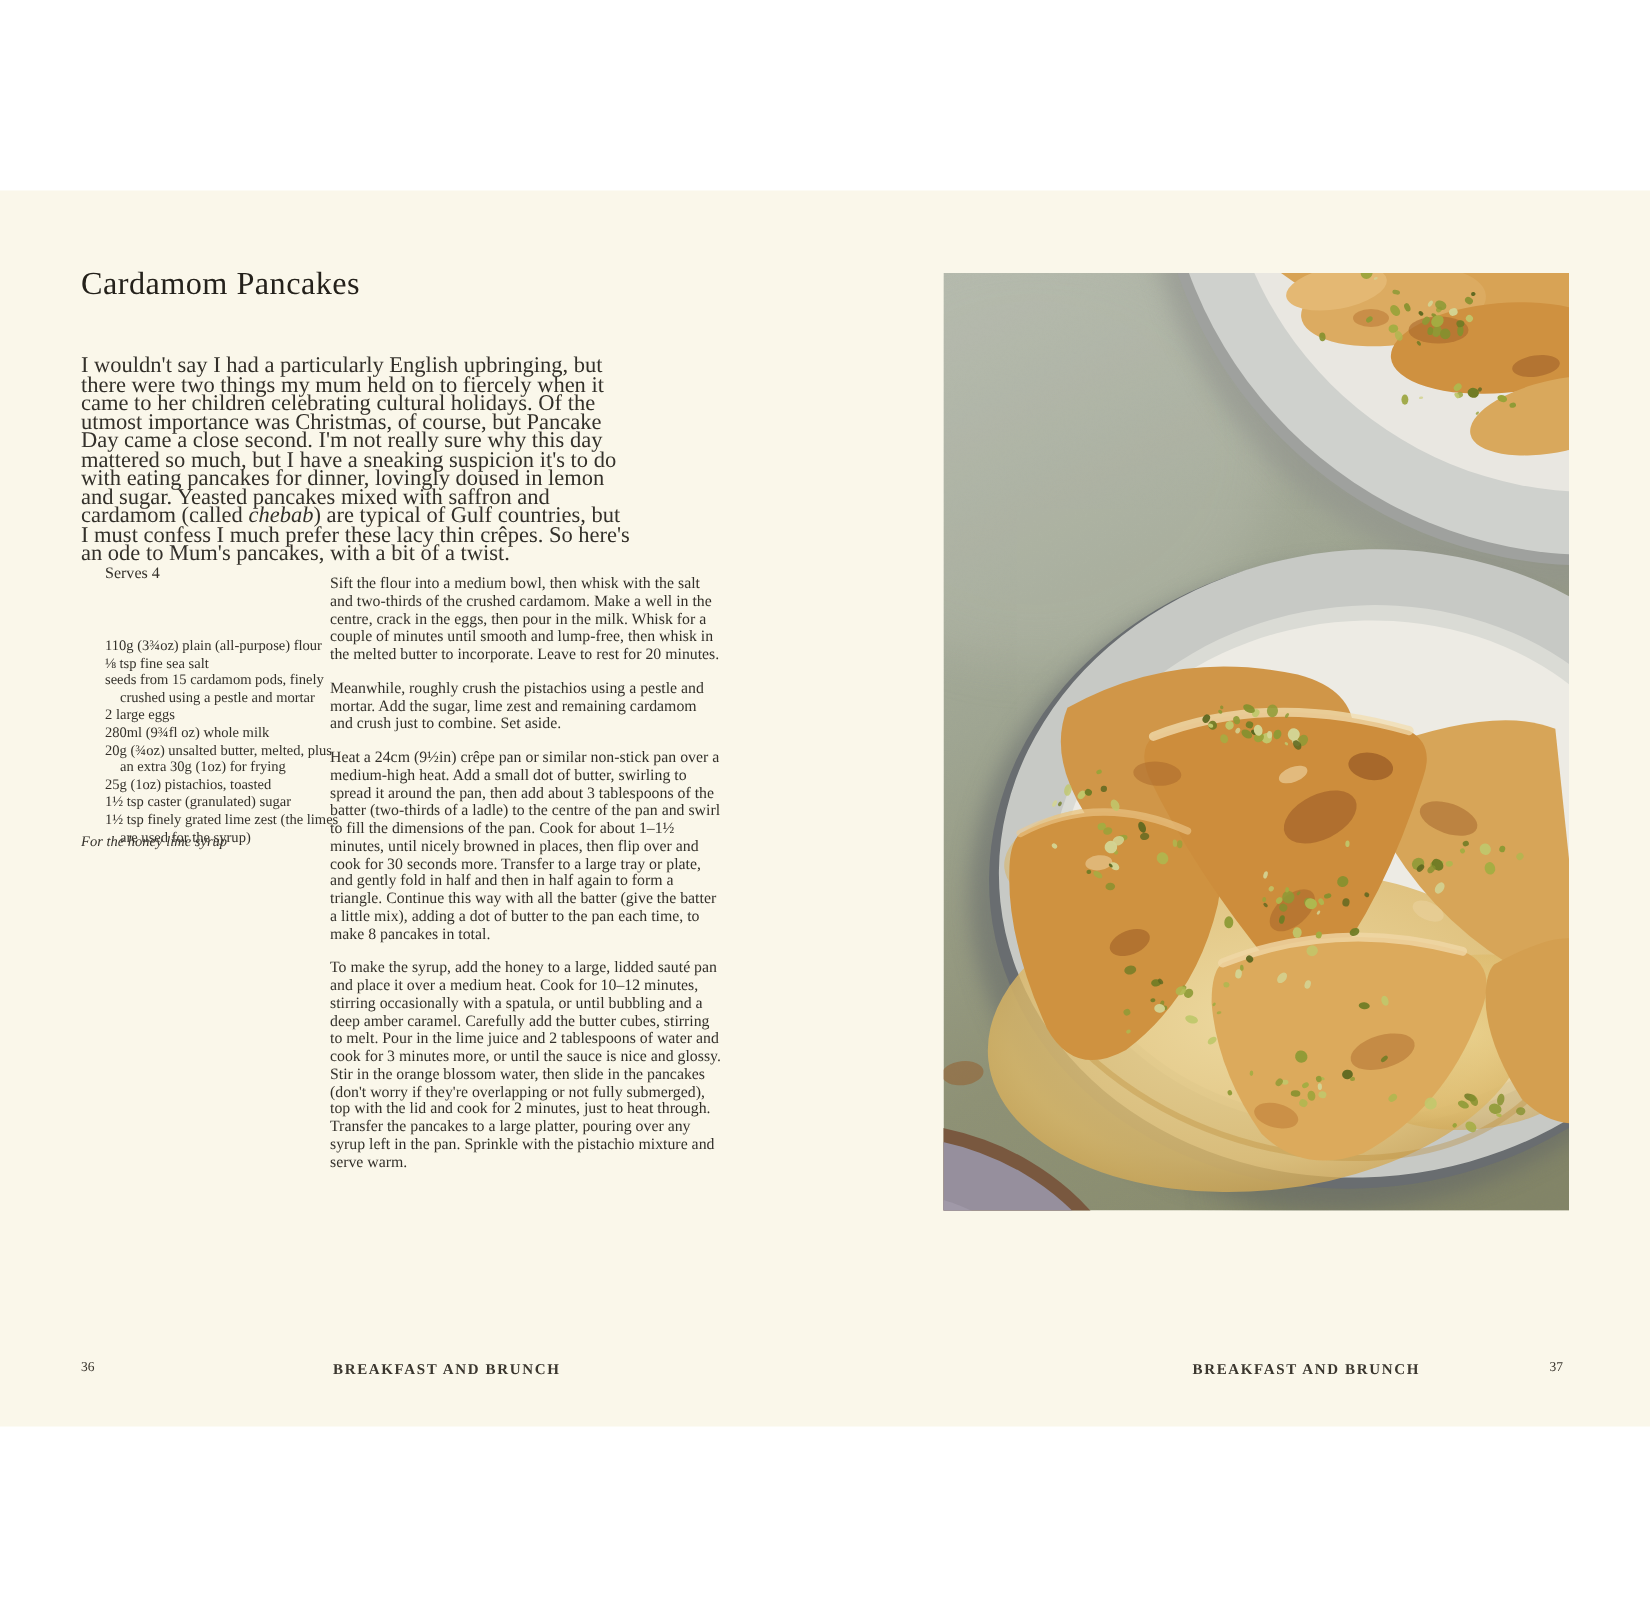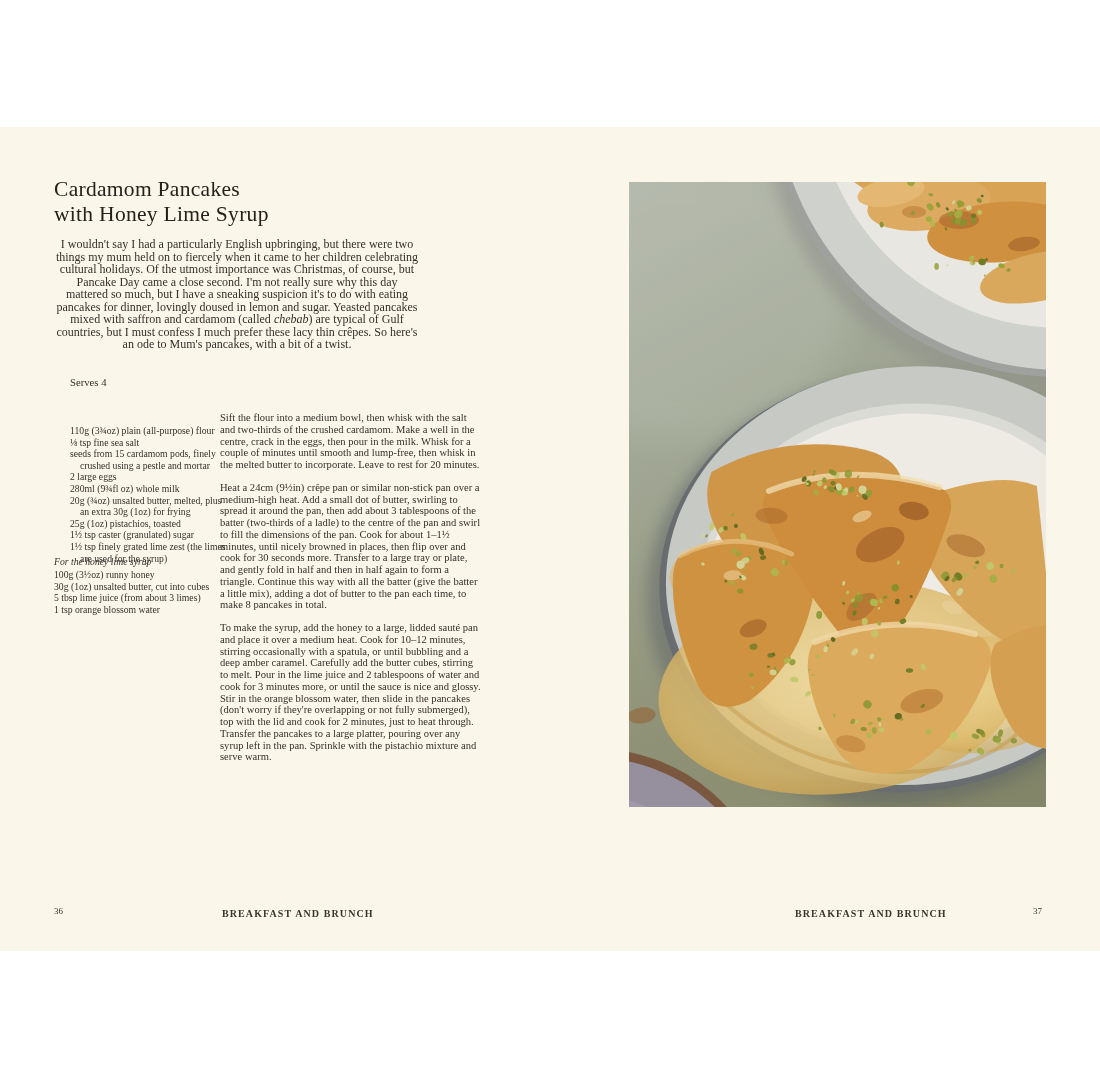--- a/index.html
+++ b/index.html
@@ -20,22 +20,22 @@
     position:absolute;left:0;top:127px;width:1100px;height:824px;
     background:var(--paper);
   }
   .title{
     position:absolute;left:54px;top:177px;
     font-size:21.5px;line-height:25px;letter-spacing:.3px;
     font-weight:400;color:#24211b;margin:0;
   }
   .intro{
     position:absolute;left:54px;top:238px;width:366px;
-    font-size:12px;line-height:12.5px;margin:0;
-    color:#33302a;text-align:center;
+    font-size:15px;line-height:12.5px;margin:0;
+    color:#33302a;text-align:left;
   }
   .intro i{font-style:italic;}
   .serves{
     position:absolute;left:54px;top:360px;
     font-size:10.7px;margin:16px;color:#33302a;
   }
   .ingredients{
     position:absolute;left:54px;top:409px;width:160px;
     font-size:9.7px;line-height:11.6px;
     list-style:none;margin:16px;padding:0;color:#33302a;
@@ -45,21 +45,21 @@
     position:absolute;left:54px;top:556px;
     font-size:9.7px;font-style:italic;margin:0;color:#33302a;
   }
   .syrup-list{
     position:absolute;left:54px;top:569px;width:160px;
     font-size:9.7px;line-height:11.6px;
     list-style:none;margin:0;padding:0;color:#33302a;
   }
   .syrup-list li{padding-left:10px;text-indent:-10px;}
   .method{
-    position:absolute;left:220px;top:412px;width:261px;
+    position:absolute;left:220px;top:384px;width:261px;
     font-size:10.55px;line-height:11.75px;color:#33302a;
   }
   .method p{margin:0 0 11px 0;}
   .photo-wrap{
     position:absolute;left:629px;top:182px;width:417px;height:625px;
   }
   .photo-wrap svg{display:block;}
   .footer-num{
     position:absolute;top:906px;font-size:9px;color:#3a362e;text-align:right;
   }
@@ -72,49 +72,44 @@
   #head-right{left:795px;}
   #pgnum-right{left:1033px;}
 </style>
 </head>
 <body>
 
 <div class="canvas">
 
   <div class="paper"></div>
 
-  <h1 class="title"><span>Cardamom Pancakes</span><br><span>with Honey Lime Syrup</span></h1>
+  <h1 class="title"><span>Cardamom Pancakes</span><br></h1>
 
   <p class="intro"><span>I wouldn't say I had a particularly English upbringing, but there were two things my mum held on to fiercely when it came to her children celebrating cultural holidays. Of the utmost importance was Christmas, of course, but Pancake Day came a close second. I'm not really sure why this day mattered so much, but I have a sneaking suspicion it's to do with eating pancakes for dinner, lovingly doused in lemon and sugar. Yeasted pancakes mixed with saffron and cardamom (called </span><i>chebab</i><span>) are typical of Gulf countries, but I must confess I much prefer these lacy thin crêpes. So here's an ode to Mum's pancakes, with a bit of a twist.</span></p>
 
   <p class="serves">Serves 4</p>
 
   <ul class="ingredients">
     <li>110g (3¾oz) plain (all-purpose) flour</li>
     <li>⅛ tsp fine sea salt</li>
     <li>seeds from 15 cardamom pods, finely crushed using a pestle and mortar</li>
     <li>2 large eggs</li>
     <li>280ml (9¾fl oz) whole milk</li>
     <li>20g (¾oz) unsalted butter, melted, plus an extra 30g (1oz) for frying</li>
     <li>25g (1oz) pistachios, toasted</li>
     <li>1½ tsp caster (granulated) sugar</li>
     <li>1½ tsp finely grated lime zest (the limes are used for the syrup)</li>
   </ul>
 
   <p class="syrup-head">For the honey lime syrup</p>
 
-  <ul class="syrup-list">
-    <li>100g (3½oz) runny honey</li>
-    <li>30g (1oz) unsalted butter, cut into cubes</li>
-    <li>5 tbsp lime juice (from about 3 limes)</li>
-    <li>1 tsp orange blossom water</li>
-  </ul>
 
   <div class="method">
     <p>Sift the flour into a medium bowl, then whisk with the salt and two-thirds of the crushed cardamom. Make a well in the centre, crack in the eggs, then pour in the milk. Whisk for a couple of minutes until smooth and lump-free, then whisk in the melted butter to incorporate. Leave to rest for 20 minutes.</p>
+    <p>Meanwhile, roughly crush the pistachios using a pestle and mortar. Add the sugar, lime zest and remaining cardamom and crush just to combine. Set aside.</p>
     <p>Heat a 24cm (9½in) crêpe pan or similar non-stick pan over a medium-high heat. Add a small dot of butter, swirling to spread it around the pan, then add about 3 tablespoons of the batter (two-thirds of a ladle) to the centre of the pan and swirl to fill the dimensions of the pan. Cook for about 1–1½ minutes, until nicely browned in places, then flip over and cook for 30 seconds more. Transfer to a large tray or plate, and gently fold in half and then in half again to form a triangle. Continue this way with all the batter (give the batter a little mix), adding a dot of butter to the pan each time, to make 8 pancakes in total.</p>
     <p>To make the syrup, add the honey to a large, lidded sauté pan and place it over a medium heat. Cook for 10–12 minutes, stirring occasionally with a spatula, or until bubbling and a deep amber caramel. Carefully add the butter cubes, stirring to melt. Pour in the lime juice and 2 tablespoons of water and cook for 3 minutes more, or until the sauce is nice and glossy. Stir in the orange blossom water, then slide in the pancakes (don't worry if they're overlapping or not fully submerged), top with the lid and cook for 2 minutes, just to heat through. Transfer the pancakes to a large platter, pouring over any syrup left in the pan. Sprinkle with the pistachio mixture and serve warm.</p>
   </div>
 
   <div class="photo-wrap">
     <svg width="417" height="625" viewBox="0 0 417 625" xmlns="http://www.w3.org/2000/svg">
       <defs>
         <linearGradient id="bgGrad" x1="0" y1="0" x2="0.35" y2="1">
           <stop offset="0" stop-color="#b3b8ac"></stop>
           <stop offset="0.45" stop-color="#a0a693"></stop>

